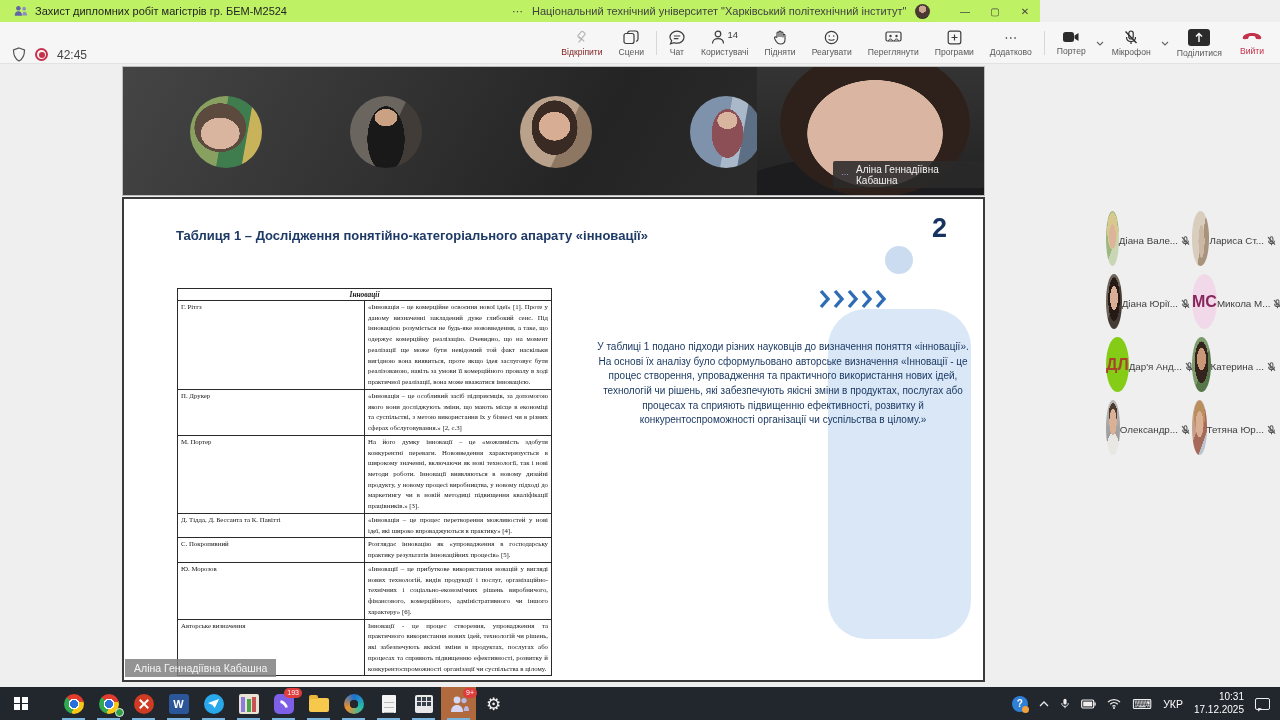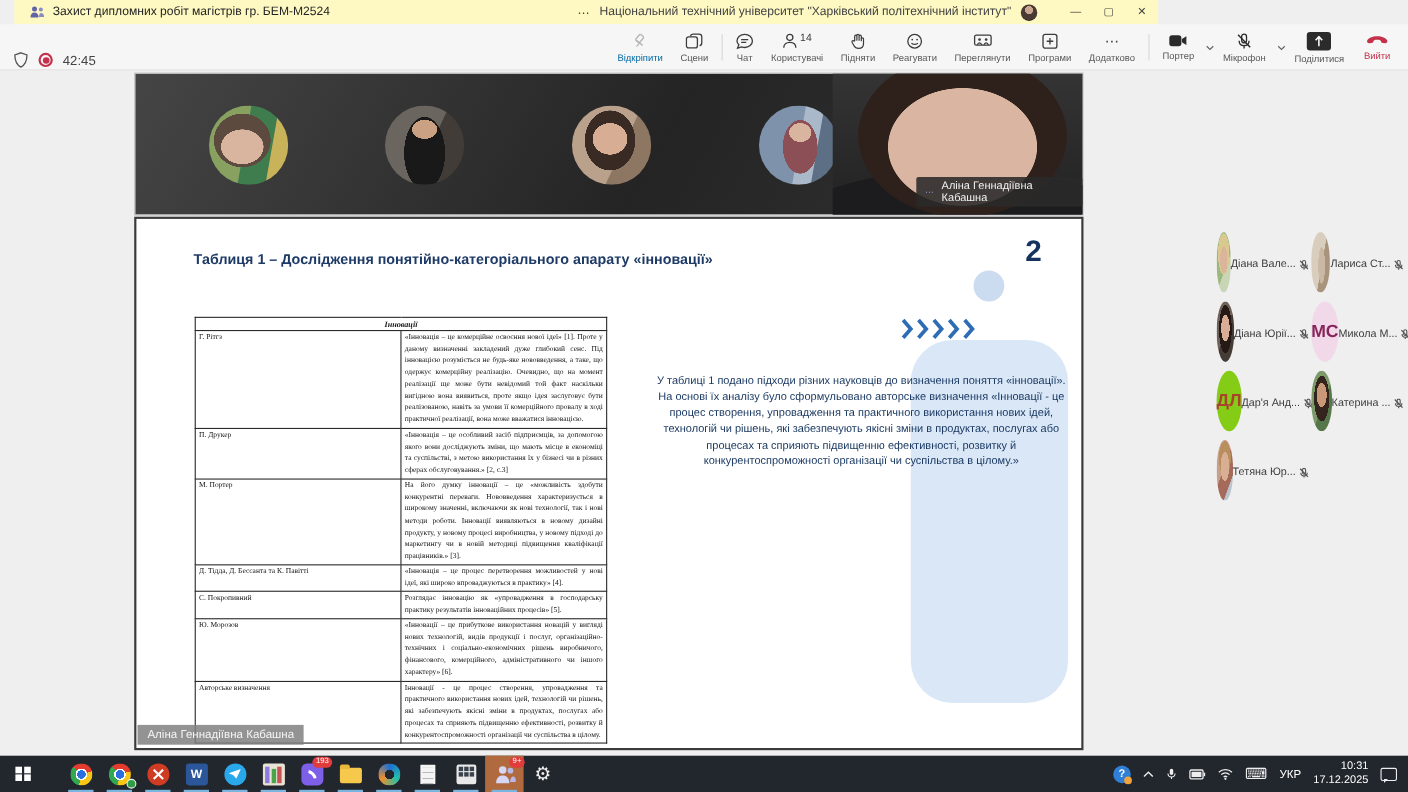--- a/index.html
+++ b/index.html
@@ -1,41 +1,41 @@
 <!DOCTYPE html>
 <html><head>
 <meta charset="utf-8">
 <style>
   * { margin:0; padding:0; box-sizing:border-box; }
   html,body { width:1280px; height:720px; overflow:hidden; }
   body { font-family:"Liberation Sans",sans-serif; background:#efefef; position:relative; }
 
   
-  .titlebar { position:absolute; left:13px; top:0; width:1040px; height:22px; background:#fef9c3;
+  .titlebar { position:absolute; left:0; top:0; width:1040px; height:22px; background:#bef264;
               display:flex; align-items:center; font-size:11px; color:#242424; }
   .tb-left { display:flex; align-items:center; gap:7px; padding-left:14px; flex:0 0 auto; }
   .tb-center { position:absolute; left:512px; top:0; height:22px; display:flex; align-items:center; gap:9px; color:#424242; }
   .tb-right { position:absolute; right:0; top:0; height:22px; display:flex; align-items:center; }
   .winbtn { width:30px; height:22px; display:grid; place-items:center; font-size:10px; color:#444; }
   .tb-avatar { width:15px; height:15px; border-radius:50%;
                background:radial-gradient(circle at 50% 35%, #c9a globalization 0, #caa58f 30%, #4a3a33 31% 70%, #2c2420 71%); 
                background:radial-gradient(circle at 50% 35%, #caa58f 0 30%, #4a3a33 31% 70%, #2c2420 71%); }
 
   
   .toolbar { position:absolute; left:0; top:22px; width:1280px; height:42px; background:#f6f6f6;
              border-bottom:1px solid #e2e2e2; display:flex; align-items:center; }
   .rec-cluster { display:flex; align-items:center; gap:9px; padding-left:12px; color:#454545; font-size:12px;margin-top:24px; }
   .rec-dot { width:13px; height:13px; border-radius:50%; border:2px solid #c4314b; display:grid; place-items:center; }
   .rec-dot::after { content:""; width:6px; height:6px; border-radius:50%; background:#c4314b; }
   .tb-actions { position:absolute; right:6px; top:0; height:42px; display:flex; align-items:center; }
   .tbtn { display:flex; flex-direction:column; align-items:center; justify-content:center; gap:2px;
           padding:0 8px; height:42px; color:#585858; }
   .tbtn .lbl { font-size:8.6px; white-space:nowrap; }
   .tbtn svg { display:block; }
-  .tbtn.disabled { color:#0369a1;text-align:right; }
+  .tbtn.disabled { color:#7f1d1d;text-align:right; }
   .tsep { width:1px; height:24px; background:#d7d7d7; margin:0 4px; }
   .users-wrap { display:flex; align-items:flex-start; gap:2px; }
   .users-count { font-size:9.5px; color:#3c3c3c; margin-top:-1px; }
   .dev-group { display:flex; align-items:center; }
   .chev-mini { margin-left:2px; color:#666; }
   .share-sq { width:22px; height:17px; background:#2b2b2b; border-radius:3px; display:grid; place-items:center; }
   .leave-btn { padding:0 10px; }
 
   
   .strip { position:absolute; left:122px; top:66px; width:863px; height:130px;
@@ -465,20 +465,31 @@
     <div class="pname-row">
         <span class="pname">Катерина ...</span>
       <svg width="9" height="10" viewBox="0 0 14 15">
           <rect x="4.8" y="1" width="4.4" height="8" rx="2.2" fill="none" stroke="#555" stroke-width="1.6"></rect>
           <path d="M2.5 7 C2.5 10 4.4 11.5 7 11.5 C9.6 11.5 11.5 10 11.5 7 M7 11.5 L7 14" fill="none" stroke="#555" stroke-width="1.6"></path>
           <path d="M1.5 1.5 L12.5 13" stroke="#555" stroke-width="1.8"></path>
         </svg>
       </div>
   </div>
   <div class="ptile">
+    <div class="pav p7"></div>
+    <div class="pname-row">
+        <span class="pname">Олександр...</span>
+      <svg width="9" height="10" viewBox="0 0 14 15">
+          <rect x="4.8" y="1" width="4.4" height="8" rx="2.2" fill="none" stroke="#555" stroke-width="1.6"></rect>
+          <path d="M2.5 7 C2.5 10 4.4 11.5 7 11.5 C9.6 11.5 11.5 10 11.5 7 M7 11.5 L7 14" fill="none" stroke="#555" stroke-width="1.6"></path>
+          <path d="M1.5 1.5 L12.5 13" stroke="#555" stroke-width="1.8"></path>
+        </svg>
+      </div>
+  </div>
+  <div class="ptile">
     <div class="pav p8"></div>
     <div class="pname-row">
         <span class="pname">Тетяна Юр...</span>
       <svg width="9" height="10" viewBox="0 0 14 15">
           <rect x="4.8" y="1" width="4.4" height="8" rx="2.2" fill="none" stroke="#555" stroke-width="1.6"></rect>
           <path d="M2.5 7 C2.5 10 4.4 11.5 7 11.5 C9.6 11.5 11.5 10 11.5 7 M7 11.5 L7 14" fill="none" stroke="#555" stroke-width="1.6"></path>
           <path d="M1.5 1.5 L12.5 13" stroke="#555" stroke-width="1.8"></path>
         </svg>
       </div>
   </div>

